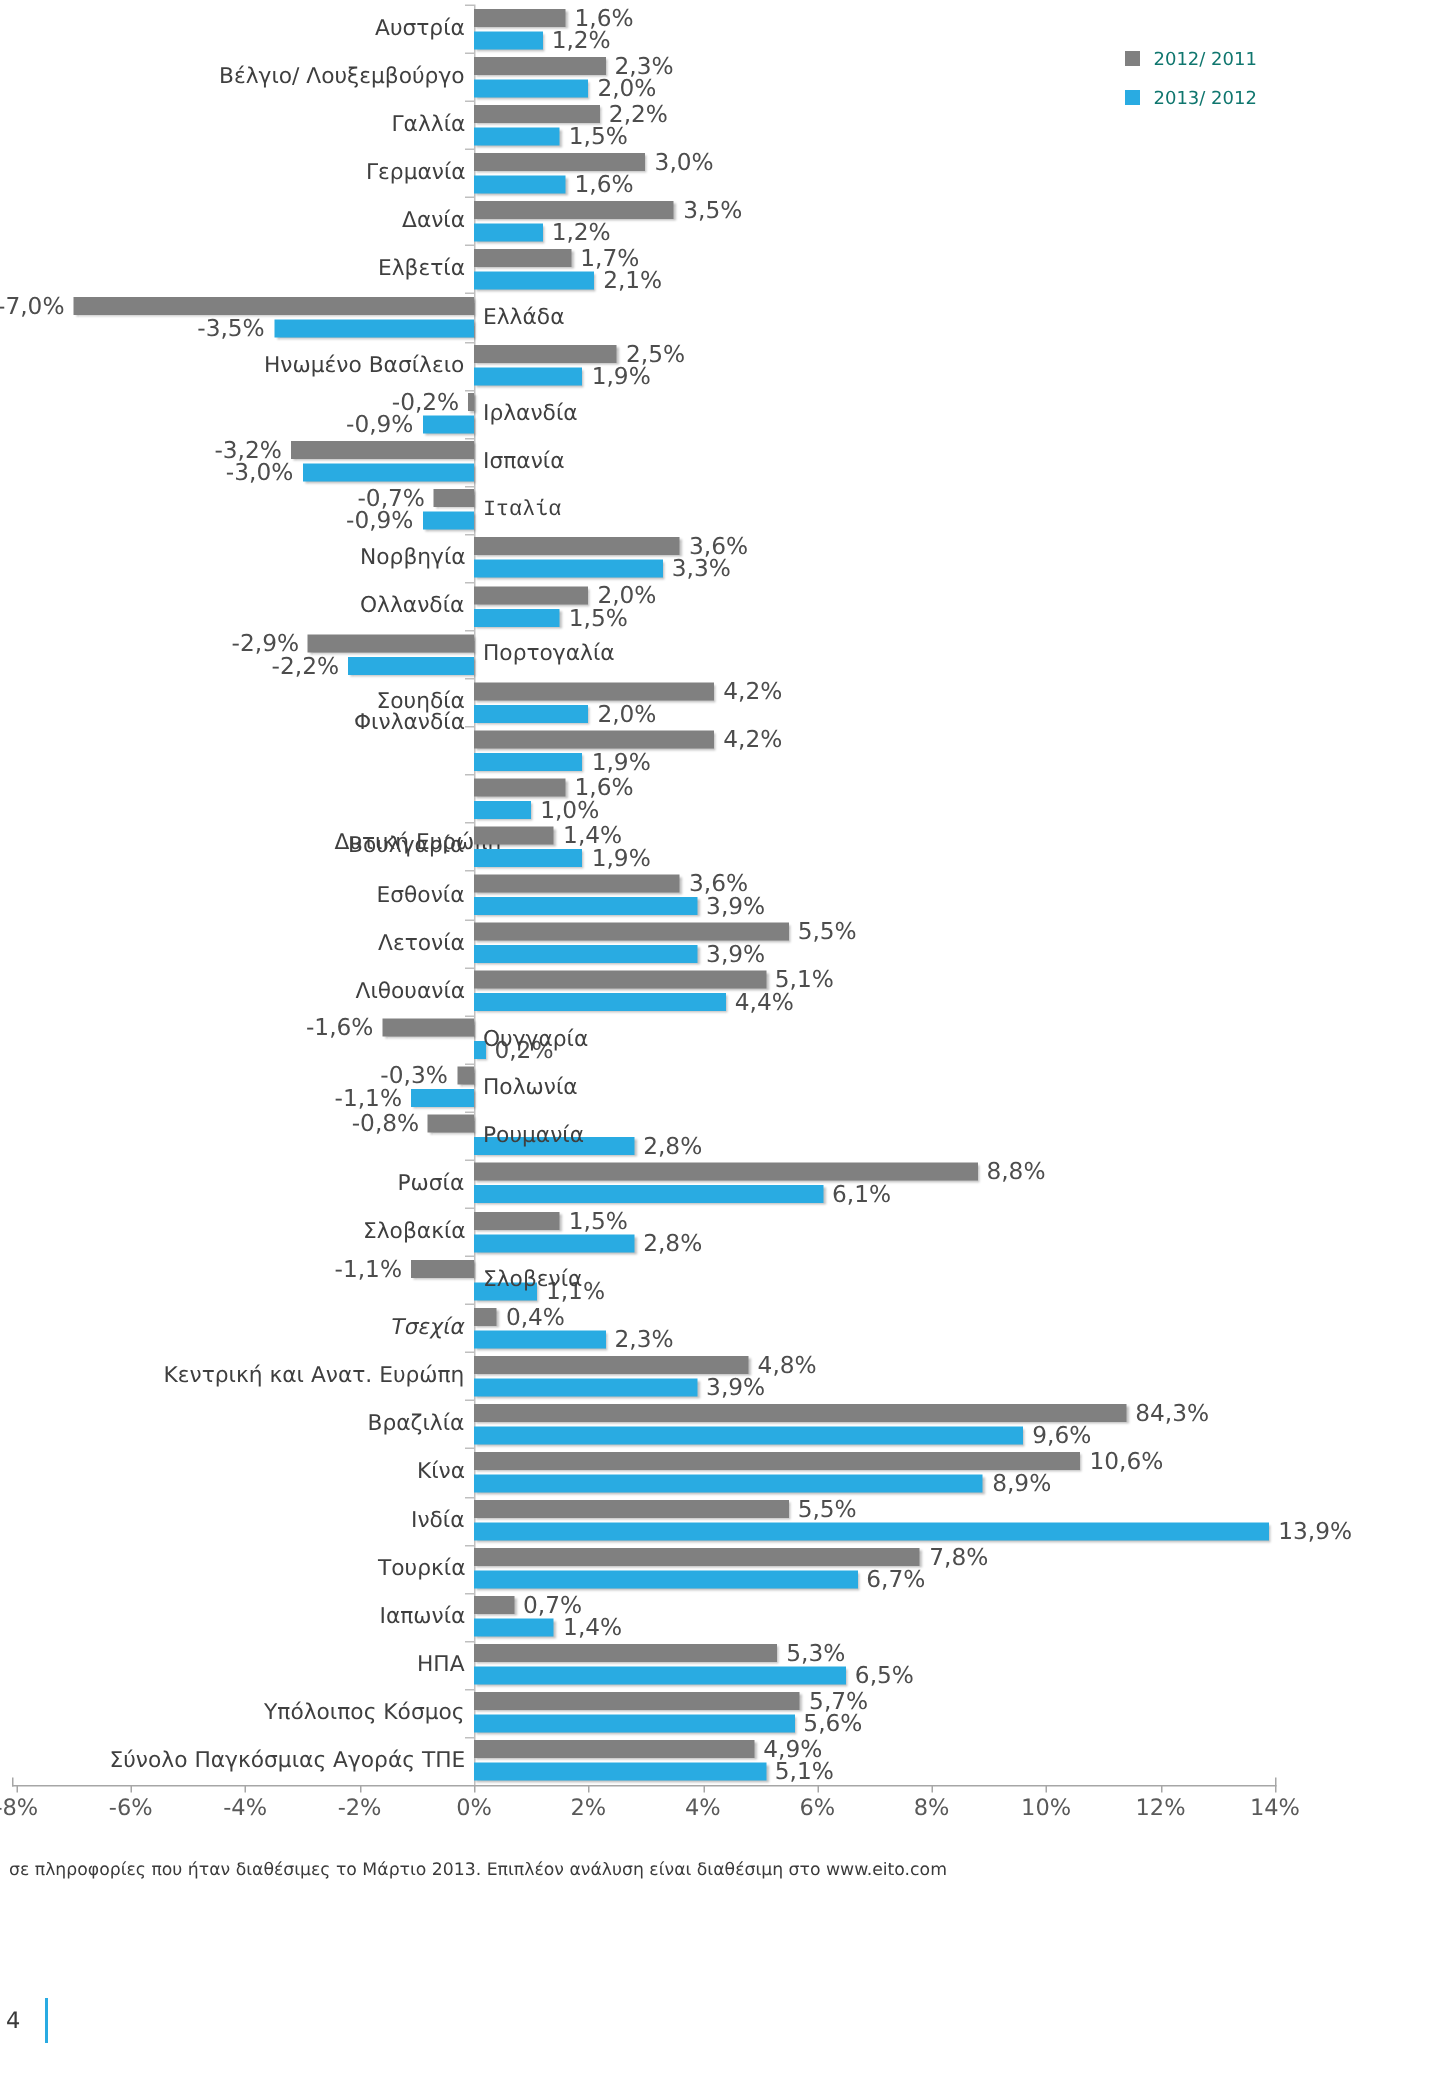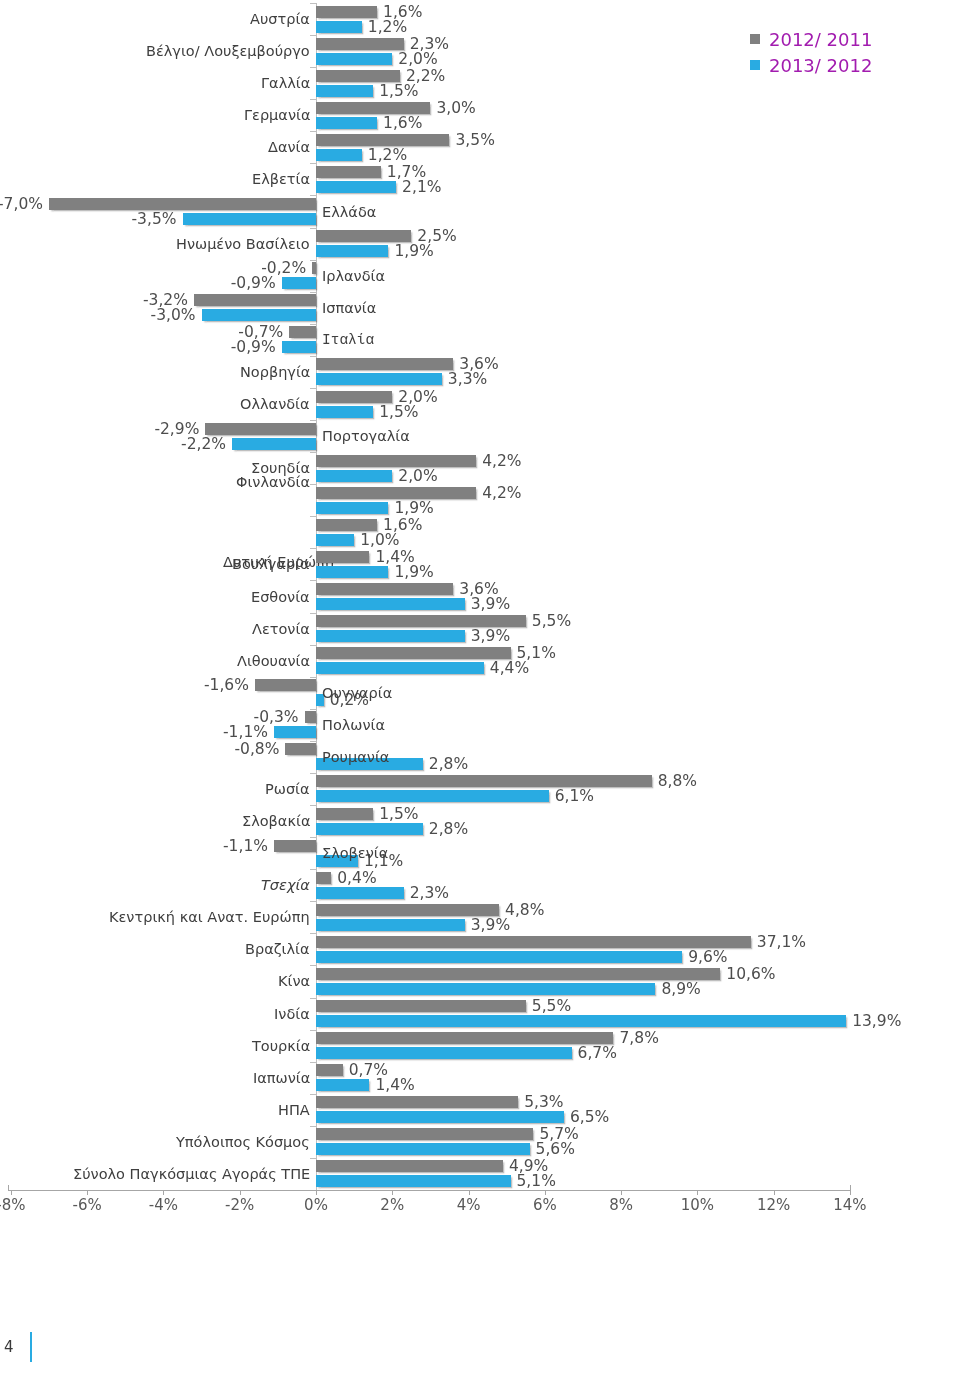--- a/index.html
+++ b/index.html
@@ -58,21 +58,21 @@
   
   #legend{
     position:absolute;left:750px;top:28px;
   }
   .leg-row{
     display:flex;align-items:center;height:22px;margin-bottom:4px;
   }
   .leg-swatch{width:10px;height:10px;margin-right:9px;display:inline-block;}
   .leg-swatch.g{background:#808080;}
   .leg-swatch.b{background:#29abe2;}
-  .leg-text{font-size:18px;color:#a21caf;white-space:nowrap;}
+  .leg-text{font-size:12px;color:#0f766e;white-space:nowrap;}
   
   #caption{
     position:absolute;left:6px;top:1238px;width:944px;
     font-size:11.5px;line-height:16px;color:#3a3a3a;
   }
   #caption p{margin:0;}
   
   #footer{
     position:absolute;left:0;top:1330px;width:960px;height:34px;
     display:flex;align-items:center;
@@ -261,21 +261,21 @@
       <div class="val-label" style="top: 892.73px; left: 409.722px;">2,3%</div>
       <div class="cat-label" style="top: 885.23px; left: 261px; font-style: italic;">Τσεχία</div>
       <div class="gridtick" style="top: 901px;"></div>
       <div class="bar g" style="left: 316px; top: 903.811px; width: 183.072px;"></div>
       <div class="val-label" style="top: 909.811px; left: 505.072px;">4,8%</div>
       <div class="bar b" style="left: 316px; top: 918.811px; width: 148.746px;"></div>
       <div class="val-label" style="top: 924.811px; left: 470.746px;">3,9%</div>
       <div class="cat-label" style="top: 917.311px; left: 109px;">Κεντρική και Ανατ. Ευρώπη</div>
       <div class="gridtick" style="top: 933px;"></div>
       <div class="bar g" style="left: 316px; top: 935.892px; width: 434.796px;"></div>
-      <div class="val-label" style="top: 941.892px; left: 756.796px;">37,1%</div>
+      <div class="val-label" style="top: 941.892px; left: 756.796px;">84,3%</div>
       <div class="bar b" style="left: 316px; top: 950.892px; width: 366.144px;"></div>
       <div class="val-label" style="top: 956.892px; left: 688.144px;">9,6%</div>
       <div class="cat-label" style="top: 949.392px; left: 245px;">Βραζιλία</div>
       <div class="gridtick" style="top: 965px;"></div>
       <div class="bar g" style="left: 316px; top: 967.973px; width: 404.284px;"></div>
       <div class="val-label" style="top: 973.973px; left: 726.284px;">10,6%</div>
       <div class="bar b" style="left: 316px; top: 982.973px; width: 339.446px;"></div>
       <div class="val-label" style="top: 988.973px; left: 661.446px;">8,9%</div>
       <div class="cat-label" style="top: 981.473px; left: 278px;">Κίνα</div>
       <div class="gridtick" style="top: 998px;"></div>
@@ -353,18 +353,19 @@
     </div>
     <div class="leg-row">
       <span class="leg-swatch b"></span>
       <span class="leg-text">2013/ 2012</span>
     </div>
   </div>
 
 </div>
 
 <div id="caption">
+  <p>σε πληροφορίες που ήταν διαθέσιμες το Μάρτιο 2013. Επιπλέον ανάλυση είναι διαθέσιμη στο www.eito.com</p>
 </div>
 
 <div id="footer">
   <div class="pagenum">4</div>
   <div class="rule"></div>
 </div>
 
 </body></html>

